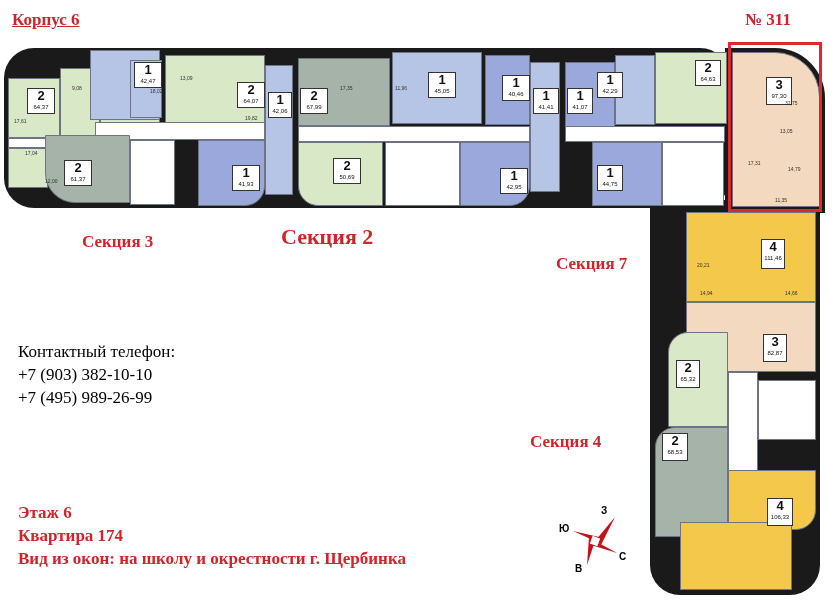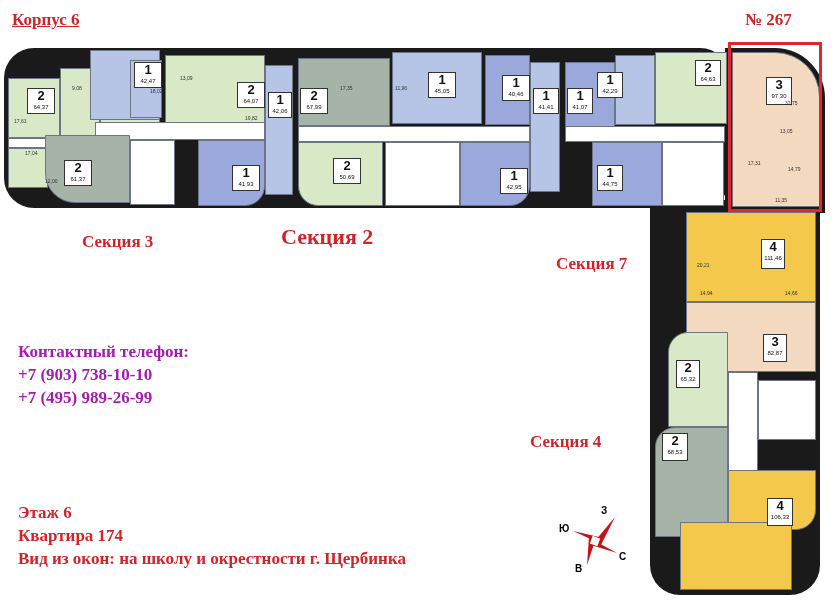--- a/index.html
+++ b/index.html
@@ -1,18 +1,18 @@
 <!DOCTYPE html>
 <html><head>
 <meta charset="utf-8">
 <style>
   html,body{margin:0;padding:0;background:#fff;}
   body{width:835px;height:602px;position:relative;overflow:hidden;font-family:"Liberation Serif",serif;}
   .lbl{position:absolute;font-weight:bold;color:#d1232a;font-family:"Liberation Serif",serif;white-space:nowrap;}
-  .blk{position:absolute;font-weight:bold;color:#a21caf;font-family:"Liberation Serif",serif;white-space:nowrap;}
+  .blk{position:absolute;font-weight:normal;color:#000000;font-family:"Liberation Serif",serif;white-space:nowrap;}
   .plan{position:absolute;left:0;top:0;width:835px;height:602px;}
   .room{position:absolute;box-sizing:border-box;border:1px solid #6d7585;}
   .wall{position:absolute;background:#1a1a1a;}
   .badge{position:absolute;background:#fff;border:1px solid #333;text-align:center;font-family:"Liberation Sans",sans-serif;color:#111;box-sizing:border-box;}
   .badge .n{display:block;font-size:13px;font-weight:bold;line-height:14px;}
   .badge .a{display:block;font-size:6px;line-height:8px;}
   .area{position:absolute;font-family:"Liberation Sans",sans-serif;font-size:5px;color:#333;white-space:nowrap;}
   .g1{background:#d9e8c6;} 
   .g2{background:#a6b3a9;} 
   .b1{background:#b6c4e6;} 
@@ -175,29 +175,29 @@
   <span class="area" style="left:788px;top:166px;">14,79</span>
   <span class="area" style="left:775px;top:197px;">11,35</span>
   <span class="area" style="left:697px;top:262px;">20,21</span>
   <span class="area" style="left:700px;top:290px;">14,94</span>
   <span class="area" style="left:785px;top:290px;">14,66</span>
 
   <div class="hl" style="left:728px;top:42px;width:94px;height:170px;"></div>
 </div>
 
 <div class="lbl" style="left:12px;top:10px;font-size:17px;text-decoration:underline;">Корпус 6</div>
-<div class="lbl" style="left:745px;top:10px;font-size:17px;">№ 267</div>
+<div class="lbl" style="left:745px;top:10px;font-size:17px;">№ 311</div>
 
 <div class="lbl" style="left:82px;top:232px;font-size:17px;">Секция 3</div>
 <div class="lbl" style="left:281px;top:224px;font-size:22px;">Секция 2</div>
 <div class="lbl" style="left:556px;top:254px;font-size:17px;">Секция 7</div>
 <div class="lbl" style="left:530px;top:419px;font-size:17px;margin-top:13px;">Секция 4</div>
 
 <div class="blk" style="left:18px;top:342px;font-size:17px;">Контактный телефон:</div>
-<div class="blk" style="left:18px;top:365px;font-size:17px;">+7 (903) 738-10-10</div>
+<div class="blk" style="left:18px;top:365px;font-size:17px;">+7 (903) 382-10-10</div>
 <div class="blk" style="left:18px;top:388px;font-size:17px;">+7 (495) 989-26-99</div>
 
 <div class="lbl" style="left:18px;top:503px;font-size:17px;">Этаж 6</div>
 <div class="lbl" style="left:18px;top:526px;font-size:17px;">Квартира 174</div>
 <div class="lbl" style="left:18px;top:549px;font-size:17px;">Вид из окон: на школу и окрестности г. Щербинка</div>
 
 <div style="position:absolute;left:555px;top:505px;width:80px;height:70px;">
   <svg width="80" height="70" viewBox="0 0 80 70">
     <polygon points="40,36 60,12 46,40" fill="#c0141c"></polygon>
     <polygon points="40,36 18,26 44,32" fill="#c0141c"></polygon>

